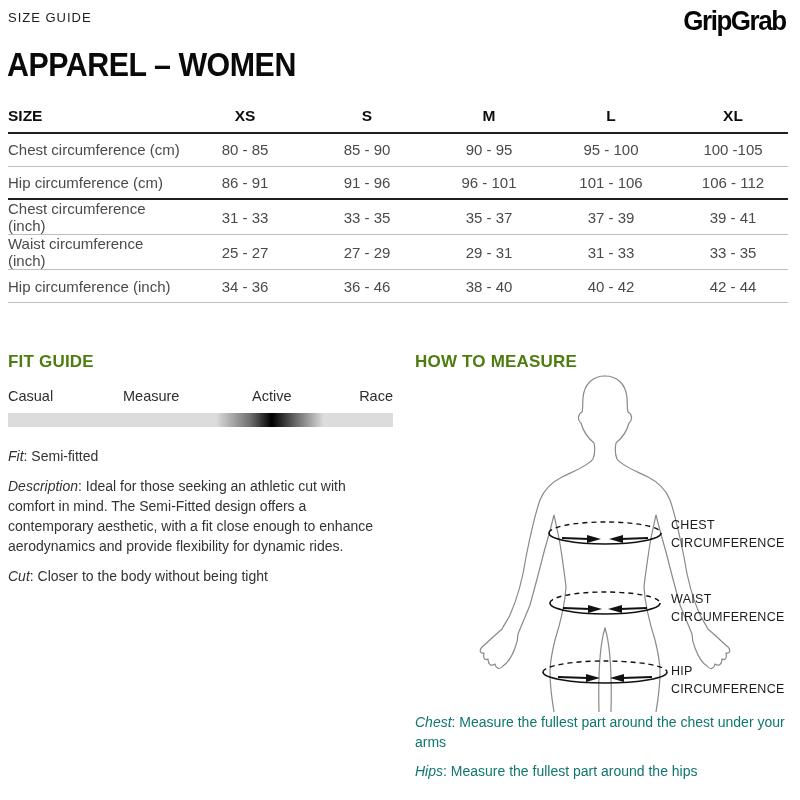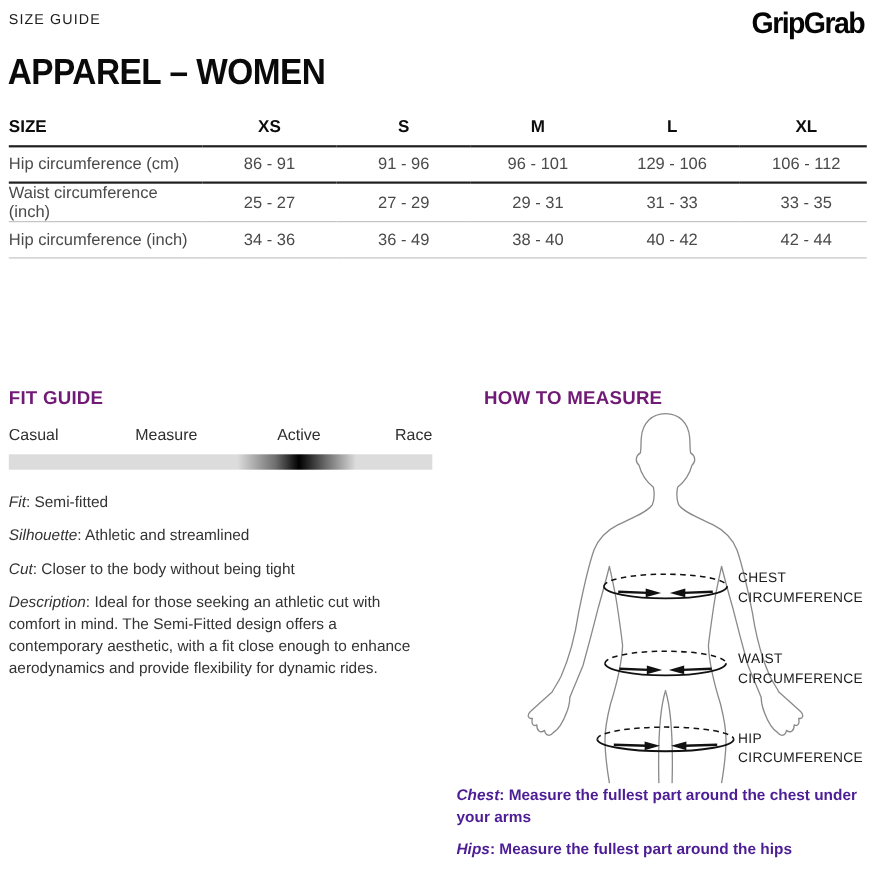--- a/index.html
+++ b/index.html
@@ -82,21 +82,21 @@
   
   .fit-section {
     position: absolute;
     top: 352px; left: 8px;
     width: 385px;
   }
   .section-heading {
     font-size: 17px;
     font-weight: 700;
     letter-spacing: 0.2px;
-    color: #701a75;
+    color: #4d7c0f;
   }
   .scale-labels {
     position: relative;
     margin-top: 16px;
     height: 18px;
     font-size: 14.5px;
     color: #2e2e2e;
   }
   .scale-labels .sl { position: absolute; top: 0; white-space: nowrap; }
   .sl-casual   { left: 0; }
@@ -122,21 +122,21 @@
     line-height: 1.42;
     color: #333333;
     margin-bottom: 10.5px;
   }
   .attr-label { font-style: italic; }
   .attr-label::after { content: ": "; font-style: normal; }
 
   
   .measure-heading {
     position: absolute;
-    top: 352px; left: 440px;
+    top: 352px; left: 415px;
   }
   .figure-wrap {
     position: absolute;
     top: 372px; left: 462px;
     width: 285px; height: 340px;
   }
   .figure-wrap svg { display: block; }
   .figure-label {
     position: absolute;
     left: 671px;
@@ -151,23 +151,22 @@
   .fl-hip   { top: 662px; }
 
   .instructions {
     position: absolute;
     top: 712px; left: 415px;
     width: 372px;
   }
   .instr-line {
     font-size: 14px;
     line-height: 1.45;
-    color: #4c1d95;
+    color: #0f766e;
     margin-bottom: 8px;
-    font-weight: bold;
   }
 </style>
 </head>
 <body>
 
 <div class="page">
 
   <div class="top-bar">
     <div class="eyebrow">SIZE GUIDE</div>
     <div class="brand">GripGrab</div>
@@ -188,40 +187,56 @@
       <tr>
         <th>SIZE</th>
         <th>XS</th>
         <th>S</th>
         <th>M</th>
         <th>L</th>
         <th>XL</th>
       </tr>
     </thead>
     <tbody>
+      <tr>
+        <td>Chest circumference (cm)</td>
+        <td>80 - 85</td>
+        <td>85 - 90</td>
+        <td>90 - 95</td>
+        <td>95 - 100</td>
+        <td>100 -105</td>
+      </tr>
       <tr class="section-end">
         <td>Hip circumference (cm)</td>
         <td>86 - 91</td>
         <td>91 - 96</td>
         <td>96 - 101</td>
-        <td>129 - 106</td>
+        <td>101 - 106</td>
         <td>106 - 112</td>
+      </tr>
+      <tr>
+        <td>Chest circumference (inch)</td>
+        <td>31 - 33</td>
+        <td>33 - 35</td>
+        <td>35 - 37</td>
+        <td>37 - 39</td>
+        <td>39 - 41</td>
       </tr>
       <tr>
         <td>Waist circumference (inch)</td>
         <td>25 - 27</td>
         <td>27 - 29</td>
         <td>29 - 31</td>
         <td>31 - 33</td>
         <td>33 - 35</td>
       </tr>
       <tr>
         <td>Hip circumference (inch)</td>
         <td>34 - 36</td>
-        <td>36 - 49</td>
+        <td>36 - 46</td>
         <td>38 - 40</td>
         <td>40 - 42</td>
         <td>42 - 44</td>
       </tr>
     </tbody>
   </table>
 
   <div class="fit-section">
     <div class="section-heading">FIT GUIDE</div>
     <div class="scale-labels">
@@ -229,27 +244,24 @@
       <span class="sl sl-balanced">Measure</span>
       <span class="sl sl-active">Active</span>
       <span class="sl sl-race">Race</span>
     </div>
     <div class="scale-bar"></div>
     <div class="attr-list">
       <div class="attr-line">
         <span class="attr-label">Fit</span><span>Semi-fitted</span>
       </div>
       <div class="attr-line">
-        <span class="attr-label">Silhouette</span><span>Athletic and streamlined</span>
+        <span class="attr-label">Description</span><span>Ideal for those seeking an athletic cut with comfort in mind. The Semi-Fitted design offers a contemporary aesthetic, with a fit close enough to enhance aerodynamics and provide flexibility for dynamic rides.</span>
       </div>
       <div class="attr-line">
         <span class="attr-label">Cut</span><span>Closer to the body without being tight</span>
-      </div>
-      <div class="attr-line">
-        <span class="attr-label">Description</span><span>Ideal for those seeking an athletic cut with comfort in mind. The Semi-Fitted design offers a contemporary aesthetic, with a fit close enough to enhance aerodynamics and provide flexibility for dynamic rides.</span>
       </div>
     </div>
   </div>
 
   <div class="section-heading measure-heading">HOW TO MEASURE</div>
 
   <div class="figure-wrap">
     <svg width="285" height="340" viewBox="0 0 285 340" fill="none" xmlns="http://www.w3.org/2000/svg">
 
       <g stroke="#8a8a8a" stroke-width="1.2" fill="none" stroke-linecap="round" stroke-linejoin="round">

